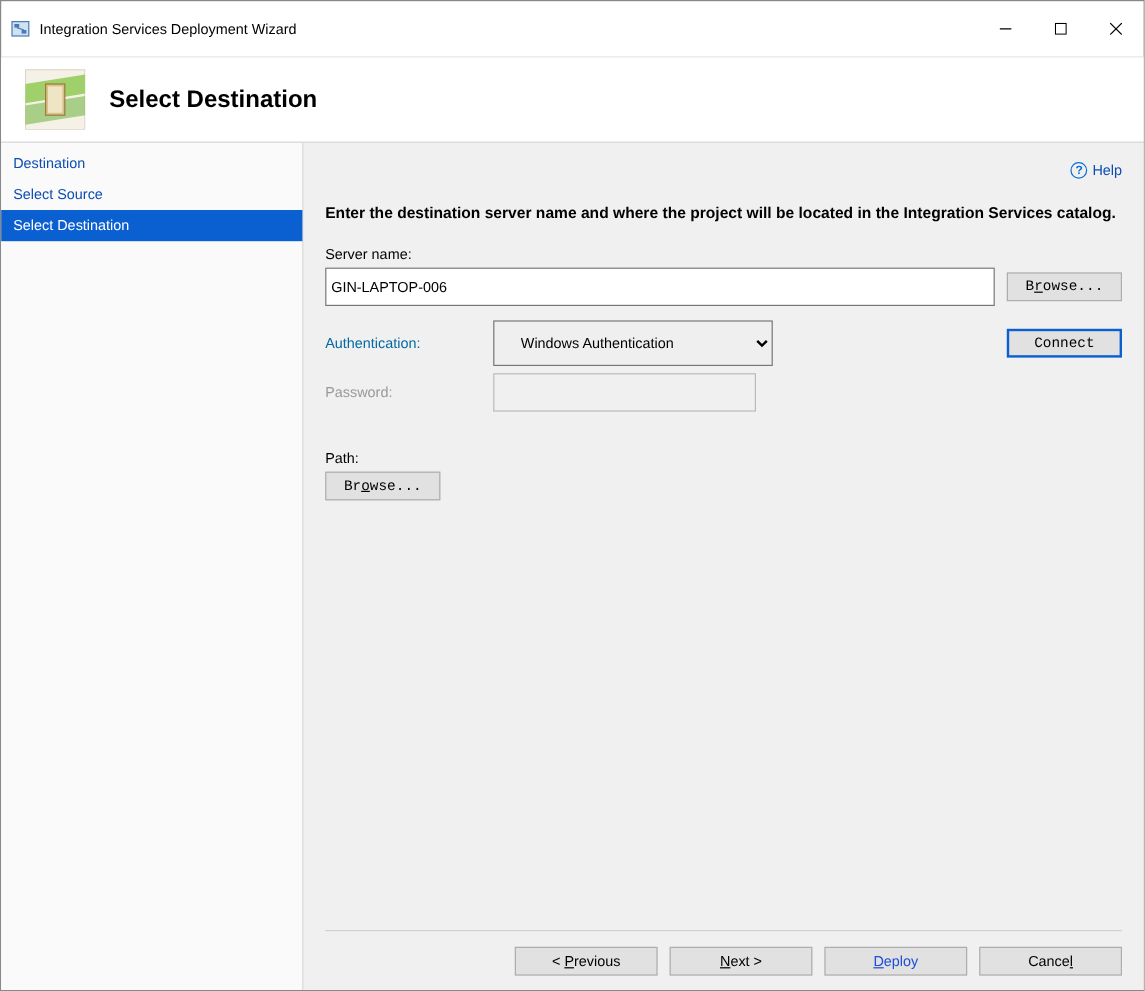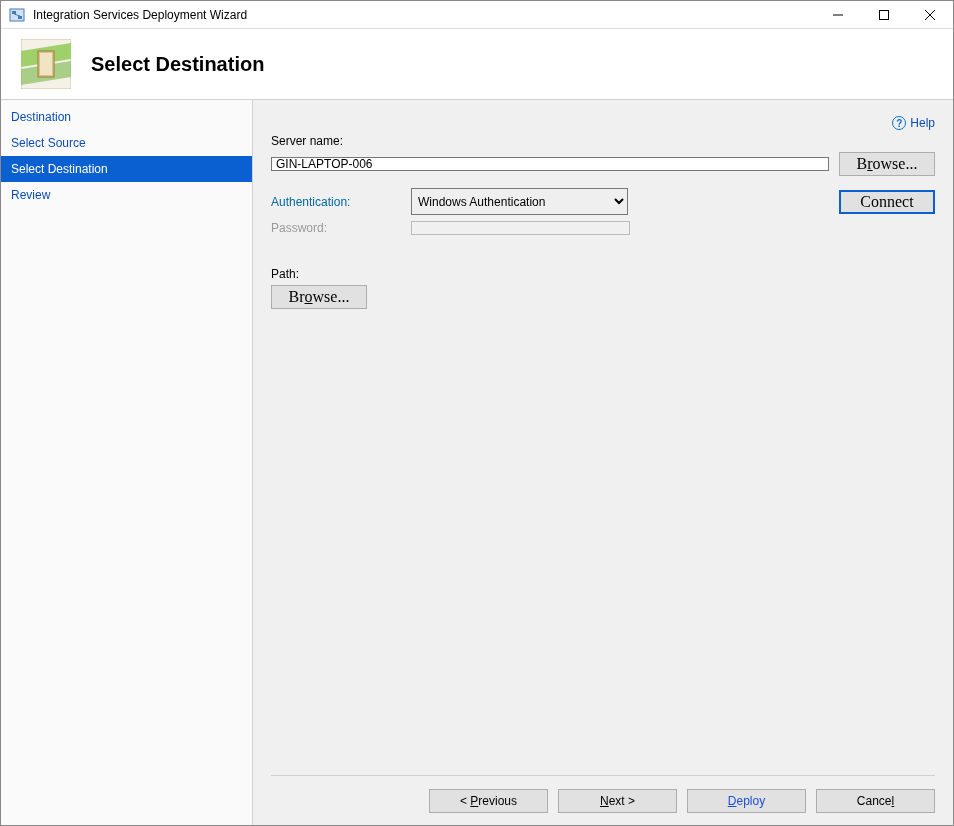--- a/index.html
+++ b/index.html
@@ -1,18 +1,18 @@
 <!DOCTYPE html>
 <html><head>
 <meta charset="utf-8">
 <style>
   * { box-sizing: border-box; }
   html, body { margin:0; padding:0; font-family: "Segoe UI", Tahoma, sans-serif; font-size:12px; background:#fff; }
   .window { width:954px; height:826px; border:1px solid #888; background:#fff; display:flex; flex-direction:column; }
-  .titlebar { height:28px; display:flex; align-items:center; padding:0 0 0 8px; border-bottom:1px solid #e0e0e0; }
+  .titlebar { height:47px; display:flex; align-items:center; padding:0 0 0 8px; border-bottom:1px solid #e0e0e0; }
   .titlebar .app-icon { width:16px; height:16px; margin-right:8px; display:flex; align-items:center; justify-content:center; }
   .titlebar .title-text { flex:0 0 auto; color:#000; font-size:12px; }
   .titlebar .spacer { flex:1; }
   .winbtn { width:46px; height:31px; display:flex; align-items:center; justify-content:center; }
   .winbtn svg { width:10px; height:10px; }
   .header { height:70px; display:flex; align-items:center; padding:0 20px; background:#fff; }
   .header .wiz-icon { width:50px; height:50px; margin-right:20px; position:relative; }
   .header h1 { font-size:20px; font-weight:700; margin:0; color:#000; }
   .body { flex:1; display:flex; border-top:1px solid #d0d0d0; min-height:0; }
   .sidebar { width:252px; background:#fafafa; border-right:1px solid #d0d0d0; padding-top:4px; }
@@ -23,24 +23,24 @@
   .help-row { display:flex; justify-content:flex-end; align-items:center; height:22px; }
   .help-link { color:#0b4db3; display:flex; align-items:center; gap:4px; cursor:pointer; }
   .help-icon-circle { width:14px; height:14px; border-radius:50%; border:1.5px solid #0b6fd1; color:#0b6fd1; display:flex; align-items:center; justify-content:center; font-size:10px; font-weight:700; }
   .intro { font-weight:700; margin:16px 0 18px 0; line-height:1.4; font-size:13px; }
   .form-row { display:flex; align-items:center; margin-bottom:6px; }
   .form-row .label { width:140px; font-size:12px; color:#0369a1; }
   .form-row .label.disabled { color:#999; }
   .form-row-stack { margin-bottom:12px; }
   .form-row-stack .label { font-size:12px; margin-bottom:4px; }
   .input-line { display:flex; align-items:center; gap:10px; }
-  input[type=text] { height:14px; border:1px solid #777; padding:1px 4px; font-family:inherit; font-size:12px; background:#fff; flex:1; }
+  input[type=text] { height:32px; border:1px solid #777; padding:1px 4px; font-family:inherit; font-size:12px; background:#fff; flex:1; }
   input[type=text][disabled] { background:#f0f0f0; border-color:#bbb; }
-  select { height:27px; border:1px solid #777; font-family:inherit; font-size:12px; background:#efefef; padding:0 2px; }
-  .side-btn { width:96px; height:24px; background:#e1e1e1; border:1px solid #adadad; font-family:Liberation Serif, serif; font-size:16px; cursor:pointer; }
+  select { height:38px; border:1px solid #777; font-family:inherit; font-size:12px; background:#efefef; padding:0 18px; }
+  .side-btn { width:96px; height:24px; background:#e1e1e1; border:1px solid #adadad; font-family:Liberation Mono, monospace; font-size:12px; cursor:pointer; }
   .side-btn.primary { border:2px solid #0a5fd1; }
   .gap { height:26px; }
   .footer-spacer { flex:1; }
   .footer { border-top:1px solid #d0d0d0; padding:13px 0 4px 0; display:flex; justify-content:flex-end; gap:10px; }
   .foot-btn { width:119px; height:24px; background:#e1e1e1; border:1px solid #adadad; font-family:inherit; font-size:12px; cursor:pointer; }
   .foot-btn[disabled] { color:#1d4ed8; cursor:default; }
   .u { text-decoration:underline; }
 </style>
 </head>
 <body>
@@ -88,32 +88,32 @@
     </div>
     <h1>Select Destination</h1>
   </div>
 
   <div class="body">
 
     <div class="sidebar">
       <a class="navitem">Destination</a>
       <a class="navitem">Select Source</a>
       <a class="navitem selected">Select Destination</a>
-      <a class="navitem">Review</a>
     </div>
 
     <div class="content">
 
       <div class="help-row">
         <span class="help-link">
           <span class="help-icon-circle">?</span>
           <span>Help</span>
         </span>
       </div>
 
+      <div class="intro">Enter the destination server name and where the project will be located in the Integration Services catalog.</div>
 
       <div class="form-row-stack">
         <div class="label">Server name:</div>
         <div class="input-line">
           <input type="text" style="flex: 1 1 0%;" value="GIN-LAPTOP-006">
           <button class="side-btn">B<span class="u">r</span>owse...</button>
         </div>
       </div>
 
       <div class="form-row">

